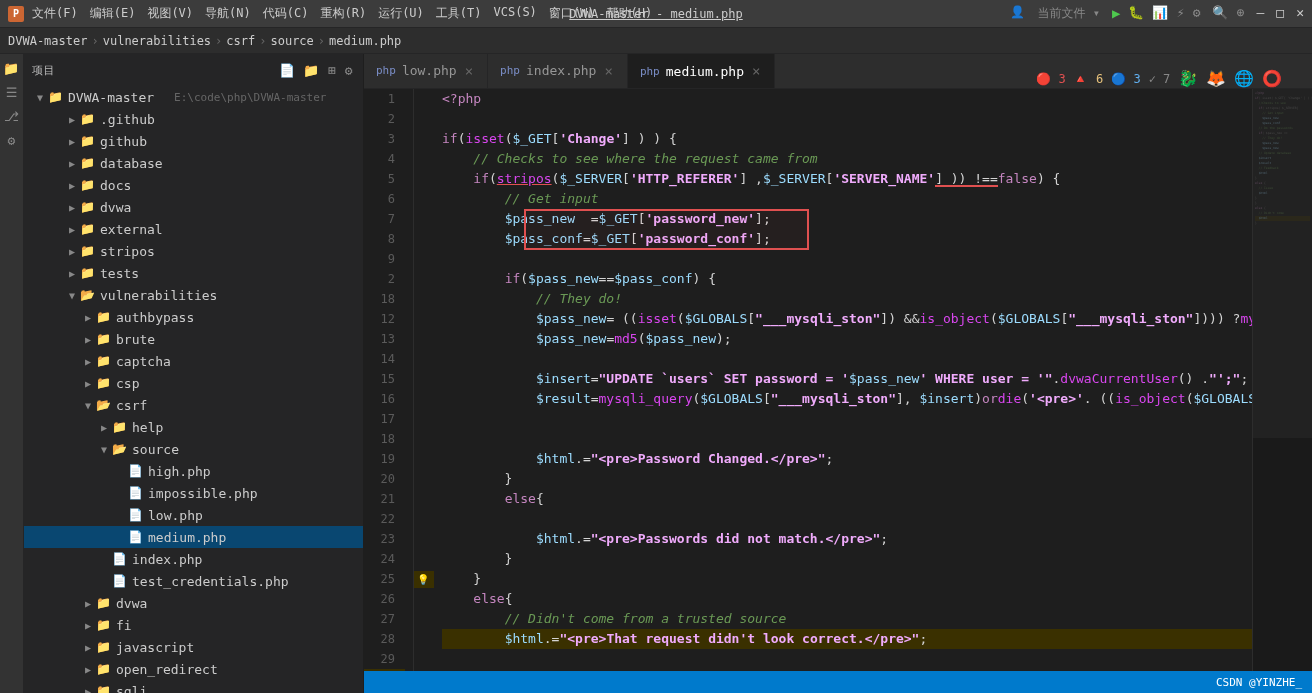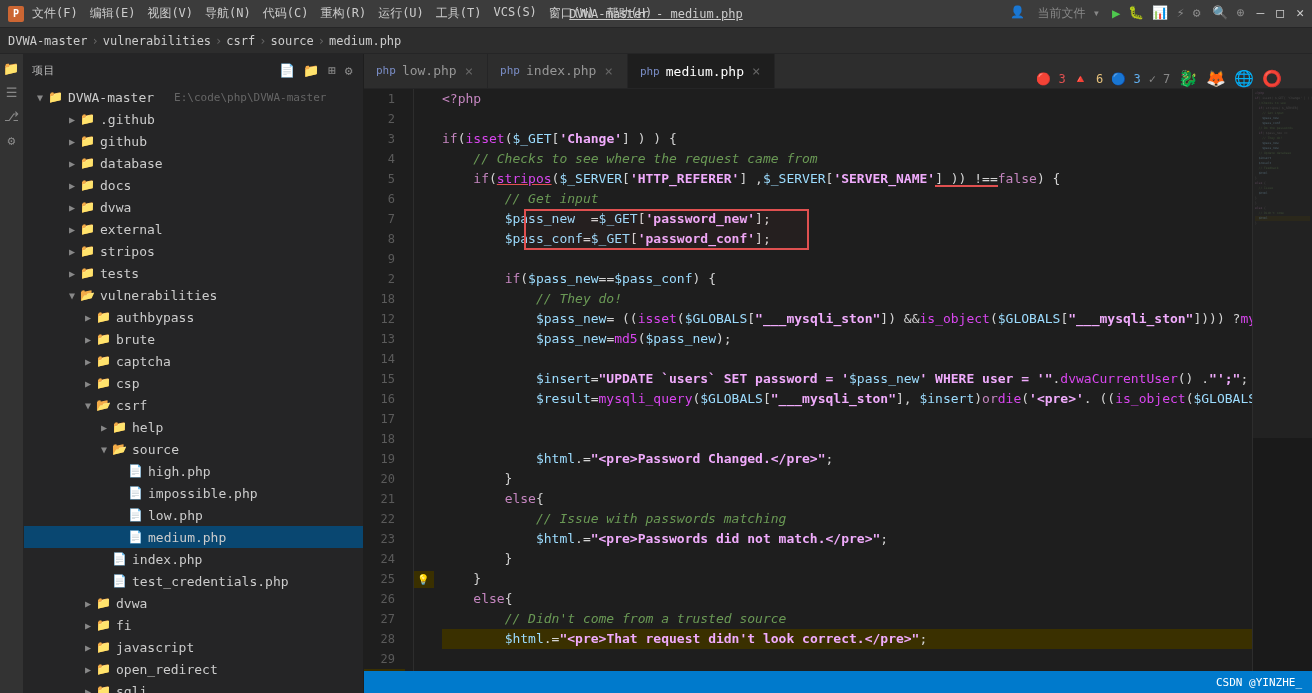--- a/index.html
+++ b/index.html
@@ -794,21 +794,20 @@
           </div>
 
           <div class="code-line">
             <span class="plain">&nbsp;&nbsp;&nbsp;&nbsp;&nbsp;&nbsp;&nbsp;&nbsp;</span>
               <span class="kw">else</span>
               <span class="plain"> {</span>
           </div>
 
           <div class="code-line">
             <span class="plain">&nbsp;&nbsp;&nbsp;&nbsp;&nbsp;&nbsp;&nbsp;&nbsp;&nbsp;&nbsp;&nbsp;&nbsp;</span>
-              <span class="cm">// Issue with passwords matching</span>
           </div>
 
           <div class="code-line">
             <span class="plain">&nbsp;&nbsp;&nbsp;&nbsp;&nbsp;&nbsp;&nbsp;&nbsp;&nbsp;&nbsp;&nbsp;&nbsp;</span>
               <span class="var">$html</span>
               <span class="plain"> .= </span>
               <span class="str">"&lt;pre&gt;Passwords did not match.&lt;/pre&gt;"</span>
               <span class="plain">;</span>
           </div>
 

